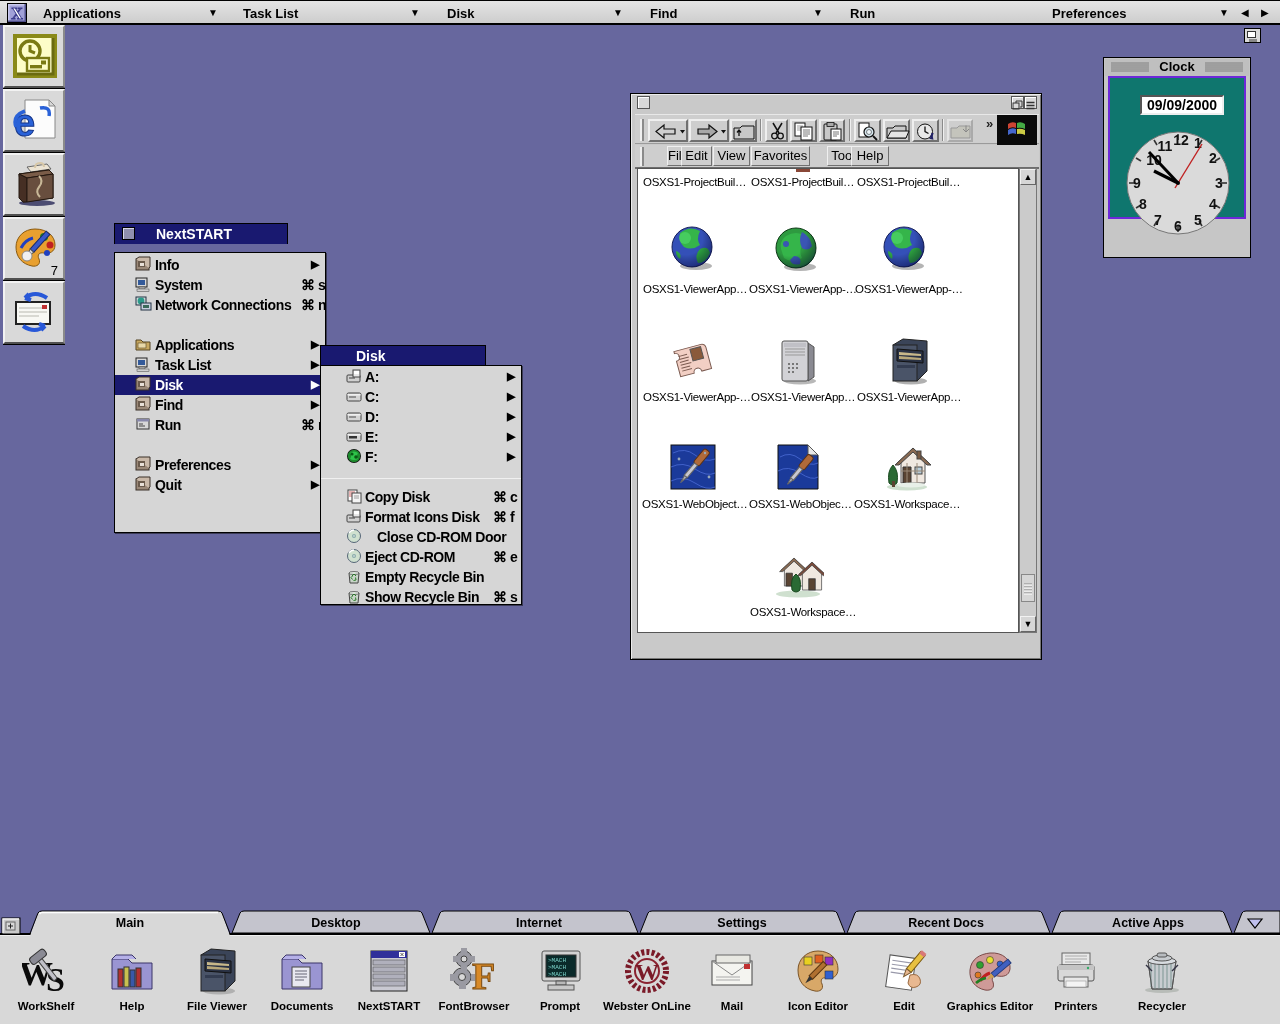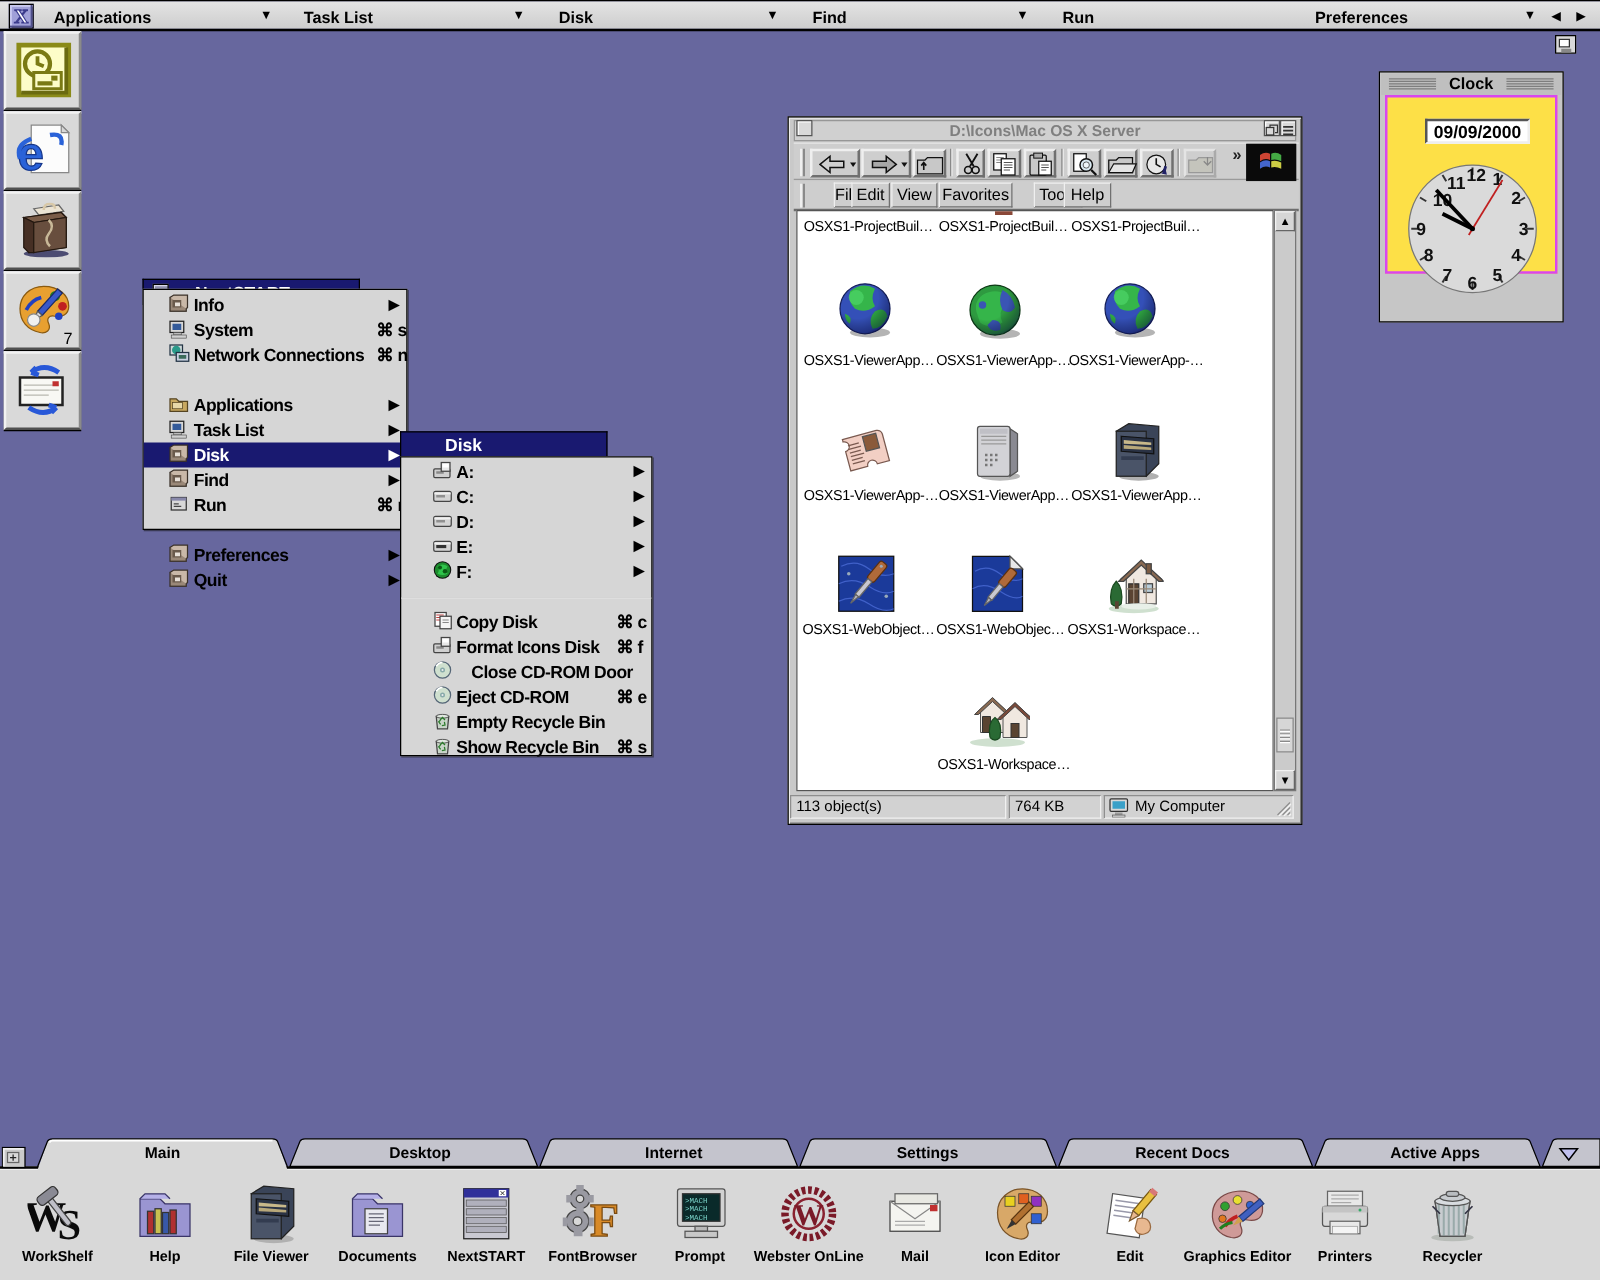--- a/index.html
+++ b/index.html
@@ -31,21 +31,21 @@
 .mbtn{position:absolute;top:1px;height:20px;background:#cecece;border:1px solid;border-color:#efefef #707070 #707070 #efefef;font-size:13px;color:#000;text-align:center;line-height:18px}
 #wcontent{left:6px;top:74px;width:382px;height:465px;background:#fff;border:1px solid #555}
 #wscroll{left:388px;top:74px;width:18px;height:465px;background:#cbcbcb;border:1px solid #777}
 .sbtn{position:absolute;left:0px;width:16px;height:16px;background:#d6d6d6;border:1px solid;border-color:#f2f2f2 #666 #666 #f2f2f2;text-align:center;font-size:9px;line-height:15px;color:#000}
 #wstatus{left:1px;top:542px;width:408px;height:19px}
 .scell{position:absolute;top:0;height:19px;background:#d2d2d2;border:1px solid;border-color:#8e8e8e #f0f0f0 #f0f0f0 #8e8e8e;font-size:12px;color:#000;line-height:17px;padding-left:4px}
 .ilabel{position:absolute;font-size:11.5px;letter-spacing:-.3px;color:#000;white-space:nowrap}
 
 #clock{left:1103px;top:57px;width:148px;height:201px;background:#c6c6c6;border:1px solid #000}
 #clocktitle{left:1px;top:1px;width:144px;height:17px;background:#bfbfbf;color:#000;font-weight:bold;font-size:13px;text-align:center;line-height:16px}
-#clockbody{left:4px;top:18px;width:138px;height:143px;background:#fde047;border:2px solid #d946ef}
+#clockbody{left:4px;top:18px;width:138px;height:143px;background:#0f766e;border:2px solid #6d28d9}
 #datebox{left:30px;top:17px;width:84px;height:20px;background:#fff;border:2px solid;border-color:#555 #eee #eee #555;font-weight:bold;font-size:14px;text-align:center;line-height:16px}
 
 #shelf{left:0;top:933px;width:1280px;height:91px;background:#d8d8d8;border-top:2px solid #000;box-shadow:inset 0 1px 0 #efefef}
 .tico{position:absolute;top:12px;width:48px;height:48px}
 .tlab{position:absolute;top:65px;font-weight:bold;font-size:11.5px;color:#000;text-align:center;width:110px}
 </style></head><body>
 
 <div class="abs" id="menubar">
   <div class="abs" id="xlogo"><svg width="18" height="18" viewBox="0 0 18 18">
         <rect width="18" height="18" fill="#a0a0d8"></rect>
@@ -99,21 +99,21 @@
 <div class="dtile abs" style="top:281px">
     <svg width="44" height="44" viewBox="0 0 44 44">
       <use href="#dk-mailx"></use>
     </svg>
   </div>
 
 <div class="abs menu-title" style="left:114px;top:223px;width:174px;height:21px">
   <div class="abs" style="left:7px;top:3px;width:13px;height:13px;background:#8f8fae;border:1px solid #000;box-shadow:inset 1px 1px 0 #d8d8e8"></div>
   <span style="position:absolute;left:41px;top:2px">NextSTART</span>
 </div>
-<div class="abs menu-body" id="nsmenu" style="left:114px;top:231px;width:212px;height:193px">
+<div class="abs menu-body" id="nsmenu" style="left:114px;top:252px;width:212px;height:281px">
   <div class="mrow" style="top:2px">
       <svg class="ic" viewBox="0 0 17 17">
         <use href="#mi-drawer"></use>
       </svg>
       <span class="tx">Info</span>
       <span class="ar" style="left:196px">▶</span>
     </div>
   <div class="mrow" style="top:22px">
       <svg class="ic" viewBox="0 0 17 17">
         <use href="#mi-sys"></use>
@@ -609,21 +609,20 @@
         <rect x="3" y="12" width="34" height="22" fill="#f8f8f4" stroke="#222" stroke-width="2"></rect>
         <path d="M6 18 h28 M6 22 h28 M6 26 h20" stroke="#b8b8b0"></path>
         <rect x="29" y="15" width="5" height="4" fill="#c03030"></rect>
         <path d="M34 8 Q22 0 12 8 L16 4 M12 8 L18 10" stroke="#2858d8" stroke-width="4" fill="none"></path>
         <path d="M10 36 Q22 44 32 36 L28 40 M32 36 L26 34" stroke="#2858d8" stroke-width="4" fill="none"></path>
       </g>
 </defs>
 </svg>
 
 <div class="abs" id="win">
-  <div class="abs" id="wtitle">D:\Icons\Mac OS X Server</div>
   <div class="wbtn" style="left:6px"></div>
   <div class="wbtn" style="left:380px"><svg width="11" height="11" viewBox="0 0 11 11">
         <rect x="1" y="3" width="6" height="6" fill="none" stroke="#333"></rect>
         <path d="M4 3 V1 H10 V7 H8" fill="none" stroke="#333"></path>
       </svg></div>
   <div class="wbtn" style="left:393px"><svg width="11" height="11" viewBox="0 0 11 11">
         <path d="M1.5 2.5 h8 M1.5 5.5 h8 M1.5 8.5 h8" stroke="#333" stroke-width="1.4"></path>
       </svg></div>
   <div class="abs" id="wtools">
     <div class="abs" style="left:5px;top:4px;width:4px;height:22px;border-left:2px solid #efefef;border-right:2px solid #8a8a8a"></div>
@@ -747,33 +746,20 @@
       </svg>
     <div class="ilabel" style="left:112px;top:437px">OSXS1-Workspace…</div>
   </div>
   <div class="abs" id="wscroll">
     <div class="sbtn" style="top:0">▲</div>
     <div class="abs" style="left:1px;top:405px;width:14px;height:28px;background:#d6d6d6;border:1px solid #888"><svg width="12" height="26" viewBox="0 0 12 26">
           <path d="M2 9 h8 M2 12 h8 M2 15 h8 M2 18 h8" stroke="#8a8a8a"></path>
           <path d="M2 10 h8 M2 13 h8 M2 16 h8 M2 19 h8" stroke="#fff"></path>
         </svg></div>
     <div class="sbtn" style="bottom:0">▼</div>
-  </div>
-  <div class="abs" id="wstatus">
-    <div class="scell" style="left:0;width:173px">113 object(s)</div>
-    <div class="scell" style="left:175px;width:74px">764 KB</div>
-    <div class="scell" style="left:251px;width:152px;padding-left:24px">My Computer<svg style="position:absolute;left:3px;top:1px" width="18" height="16" viewBox="0 0 18 16">
-          <rect x="1" y="1" width="14" height="10" rx="1" fill="#d8d8d8" stroke="#333"></rect>
-          <rect x="3" y="3" width="10" height="6" fill="#3aa0c8"></rect>
-          <rect x="5" y="12" width="6" height="2" fill="#999"></rect>
-          <rect x="3" y="14" width="10" height="2" fill="#c0c0c0" stroke="#555" stroke-width=".5"></rect>
-        </svg><svg style="position:absolute;right:1px;bottom:1px" width="12" height="12" viewBox="0 0 12 12">
-          <path d="M11 1 L1 11 M11 5 L5 11 M11 9 L9 11" stroke="#909090"></path>
-          <path d="M12 2 L2 12 M12 6 L6 12 M12 10 L10 12" stroke="#f4f4f4"></path>
-        </svg></div>
   </div>
 </div>
 
 <div class="abs" id="clock">
   <div class="abs" id="clocktitle">Clock
   <svg class="abs" style="left:6px;top:3px" width="38" height="11" viewBox="0 0 38 11">
         <path d="M0 1 h38 M0 3 h38 M0 5 h38 M0 7 h38 M0 9 h38" stroke="#7e7e7e" stroke-width="1"></path>
       </svg>
   <svg class="abs" style="left:100px;top:3px" width="38" height="11" viewBox="0 0 38 11">
         <path d="M0 1 h38 M0 3 h38 M0 5 h38 M0 7 h38 M0 9 h38" stroke="#7e7e7e" stroke-width="1"></path>

